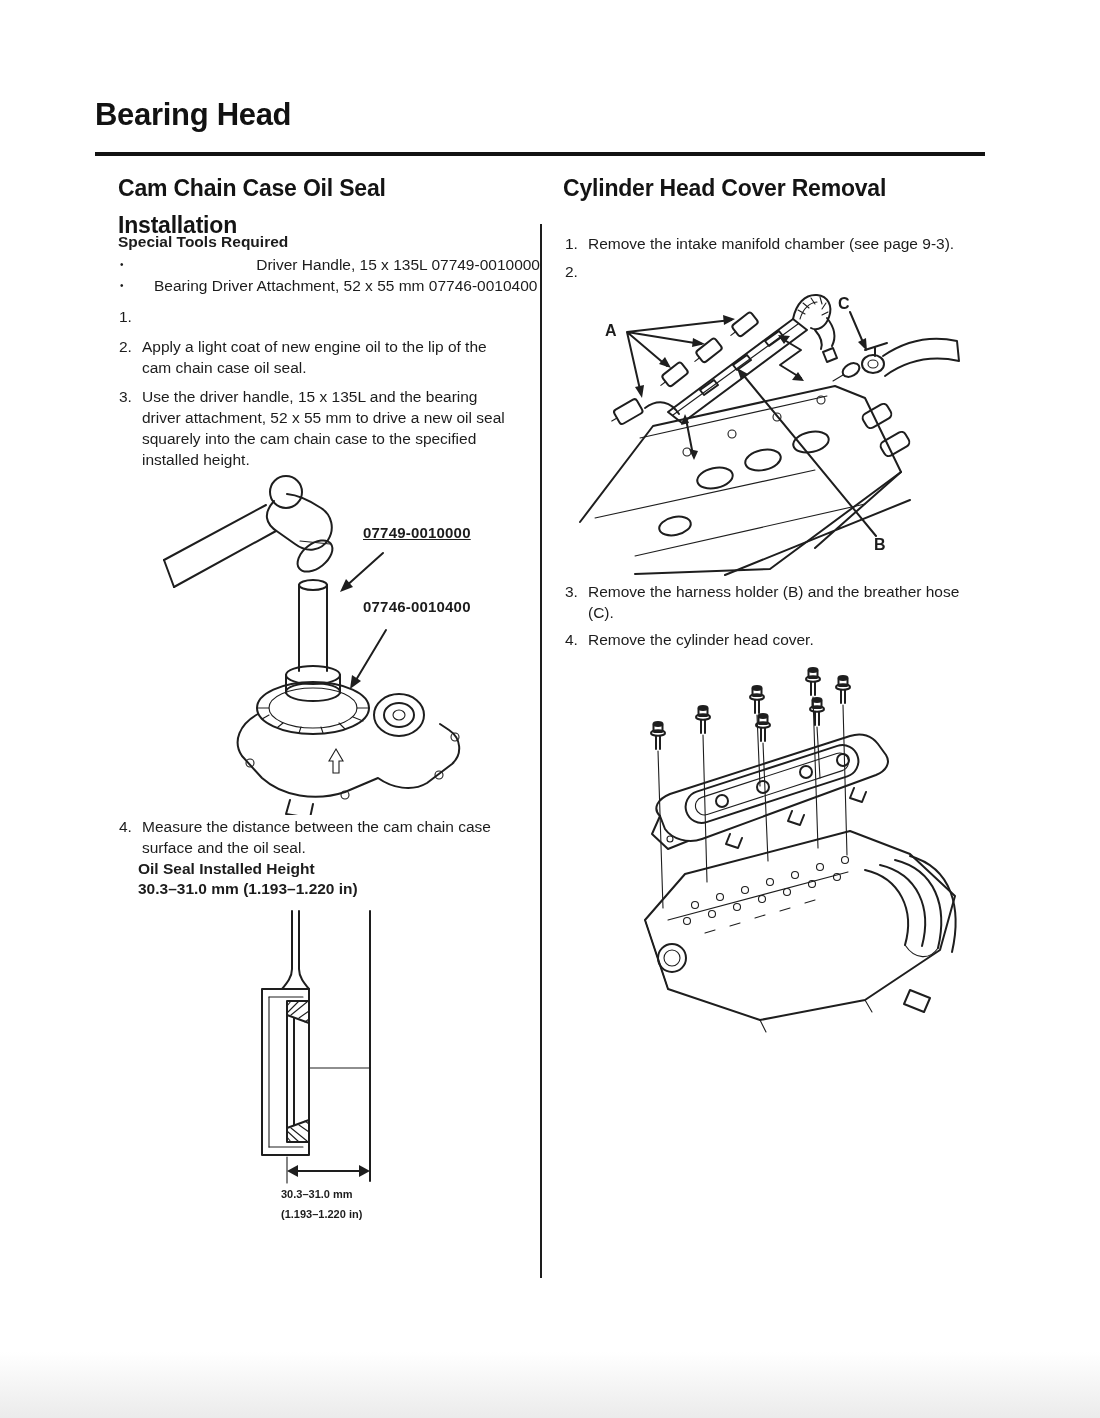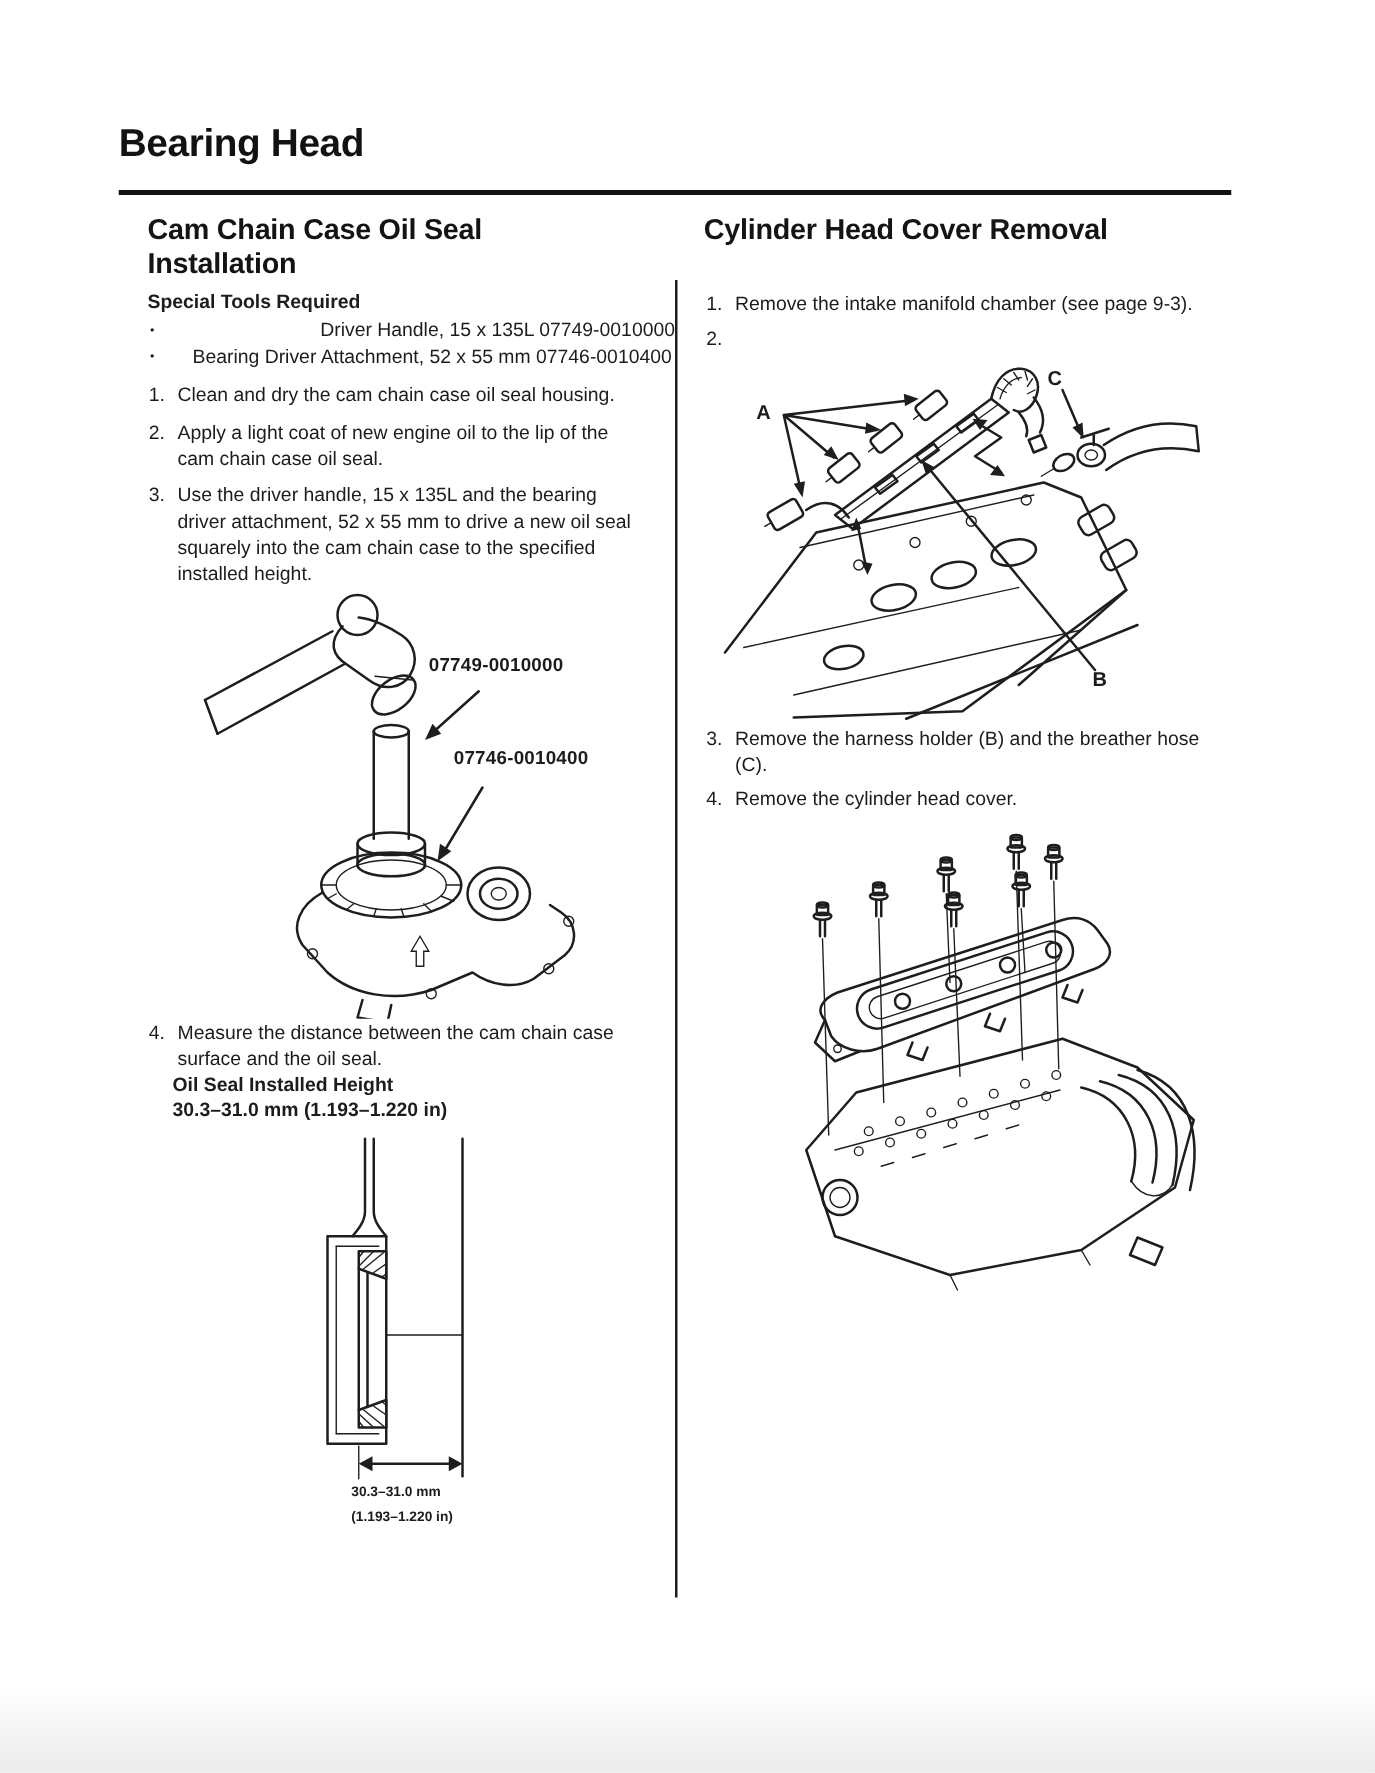--- a/index.html
+++ b/index.html
@@ -6,21 +6,21 @@
   .page{
     position:relative;width:1100px;height:1418px;margin:0 auto;
     background:#ffffff;overflow:hidden;
     font-family:"Liberation Sans","DejaVu Sans",sans-serif;
     color:#1c1c1c;
   }
   .abs{position:absolute;}
   .doc-title{font-size:31px;font-weight:bold;letter-spacing:-0.3px;color:#121212;}
   .rule{background:#121212;}
   .divider{background:#1d1d1d;}
-  .section-heading{font-size:23px;font-weight:bold;line-height:27px;white-space:pre-line;letter-spacing:-0.2px;color:#141414;}
+  .section-heading{font-size:23px;font-weight:bold;line-height:37px;white-space:pre-line;letter-spacing:-0.2px;color:#141414;}
   .tools-heading{font-size:15.5px;font-weight:bold;}
   .tool-item{display:flex;font-size:15.5px;line-height:21px;}
   .tool-item .bullet{flex:none;width:12px;text-align:left;}
   .tool-item .bullet::before{content:"•";font-size:10px;position:relative;top:-2px;}
   .step{display:flex;font-size:15.5px;line-height:21px;}
   .step .num{flex:none;width:23px;}
   .step .txt{white-space:pre-line;}
   .tool-callout{font-size:15px;font-weight:bold;letter-spacing:0.2px;}
   .spec{font-size:15.5px;font-weight:bold;line-height:20px;}
   .dim-label{font-size:11px;font-weight:bold;line-height:20px;white-space:pre-line;}
@@ -49,21 +49,20 @@
     <span class="bullet"></span>
     <span>Driver Handle, 15 x 135L 07749-0010000</span>
   </div>
   <div class="abs tool-item" style="left:120px;top:275px;width:420px;gap:22px;">
     <span class="bullet"></span>
     <span>Bearing Driver Attachment, 52 x 55 mm 07746-0010400</span>
   </div>
 
   <div class="abs step" style="left:119px;top:306px;width:424px;">
     <span class="num">1.</span>
-    <span class="txt">Clean and dry the cam chain case oil seal housing.</span>
   </div>
   <div class="abs step" style="left:119px;top:336px;width:424px;">
     <span class="num">2.</span>
     <span class="txt">Apply a light coat of new engine oil to the lip of the
 cam chain case oil seal.</span>
   </div>
   <div class="abs step" style="left:119px;top:386px;width:424px;">
     <span class="num">3.</span>
     <span class="txt">Use the driver handle, 15 x 135L and the bearing
 driver attachment, 52 x 55 mm to drive a new oil seal
@@ -111,21 +110,21 @@
       <g>
         <path class="ln" d="M243,88 L204,123"></path>
         <polygon class="ah" points="200,127 206,114 213,122"></polygon>
       </g>
       <g>
         <path class="ln" d="M246,165 L213,220"></path>
         <polygon class="ah" points="210,224 212,210 221,216"></polygon>
       </g>
     </svg>
   </div>
-  <div class="abs tool-callout" style="left:343px;top:524px;">07749-0010000</div>
+  <div class="abs tool-callout" style="left:363px;top:524px;text-decoration:underline;">07749-0010000</div>
   <div class="abs tool-callout" style="left:363px;top:598px;">07746-0010400</div>
 
   <div class="abs step" style="left:119px;top:816px;width:424px;">
     <span class="num">4.</span>
     <span class="txt">Measure the distance between the cam chain case
 surface and the oil seal.</span>
   </div>
 
   <div class="abs spec" style="left:138px;top:859px;">Oil Seal Installed Height</div>
   <div class="abs spec" style="left:138px;top:879px;">30.3–31.0 mm (1.193–1.220 in)</div>

